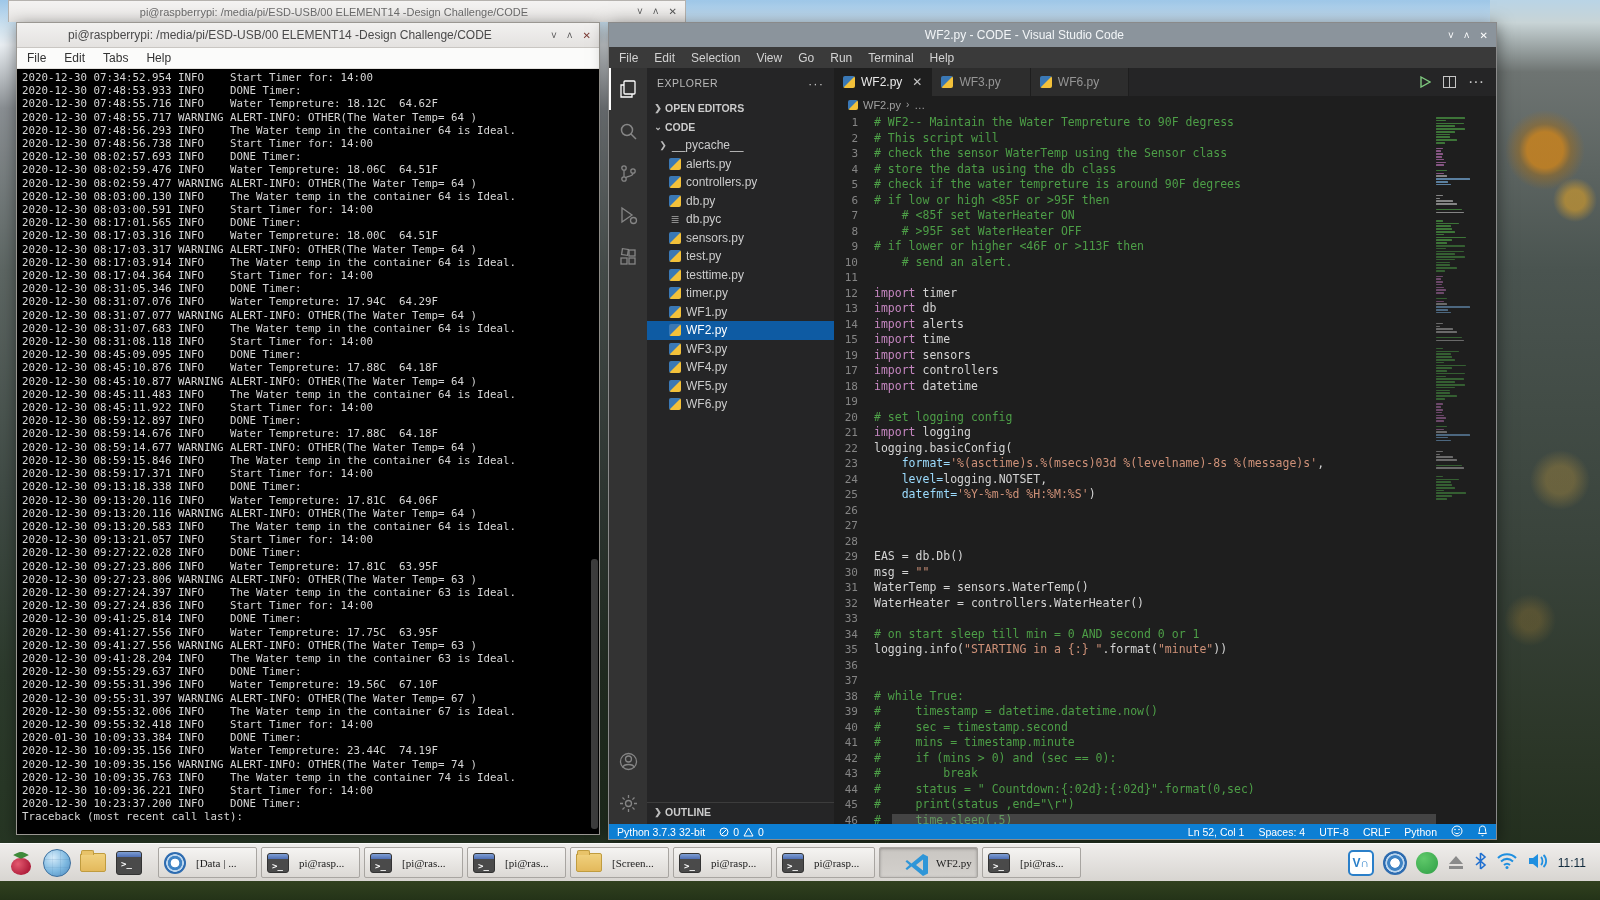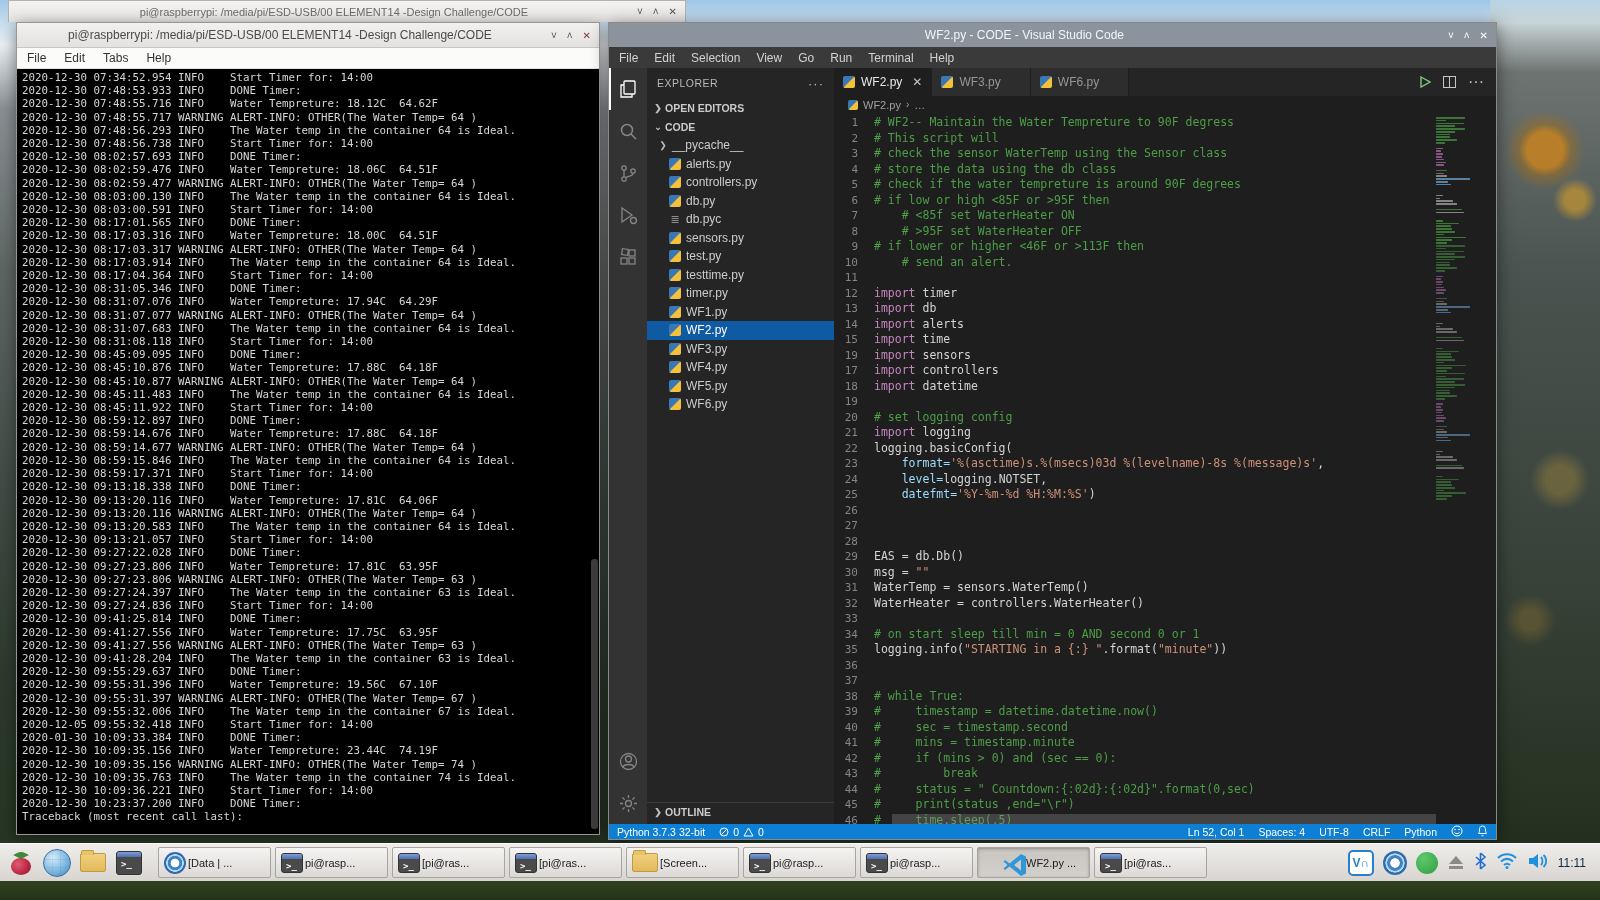--- a/index.html
+++ b/index.html
@@ -117,23 +117,23 @@
   #statusbar { height:15px; background:#0d7fd4; display:flex; align-items:center;
     font-size:10.5px; color:#fff; padding:0 8px; gap:14px; }
   #statusbar .seg { display:flex; align-items:center; gap:4px; white-space:nowrap; }
   #status-right { margin-left:auto; display:flex; gap:14px; align-items:center; }
 
   
   #taskbar { position:absolute; left:0; bottom:19px; width:1600px; height:38px;
     background:linear-gradient(#efedeb,#d8d5d1); border-top:1px solid #fafafa;
     display:flex; align-items:center; padding:0 4px; gap:4px; }
   .launcher { width:34px; height:32px; display:flex; align-items:center; justify-content:center; cursor:pointer; }
-  .task-btn { width:113px; height:31px; background:linear-gradient(#f5f4f2,#dcd9d5);
-    border:1px solid #a8a5a1; border-radius:2px; display:flex; align-items:center; gap:2px;
-    padding:0 5px; cursor:pointer; }
+  .task-btn { width:99px; height:31px; background:linear-gradient(#f5f4f2,#dcd9d5);
+    border:1px solid #a8a5a1; border-radius:2px; display:flex; align-items:center; gap:10px;
+    padding:0 5px; cursor:pointer;font-family:Liberation Serif, serif; }
   .task-btn.active { background:linear-gradient(#c9c6c2,#d3d0cc); box-shadow:inset 0 1px 3px rgba(0,0,0,.3);padding-left:24px; }
   .task-btn .tlabel { font-size:11px; color:#1c1c1c; white-space:nowrap; overflow:hidden; }
   #tray { margin-left:auto; display:flex; align-items:center; gap:9px; padding-right:10px; }
   #clock { font-size:12px; color:#102a3c; }
 
   
   .ic-term { width:26px; height:24px; background:#4a4a4a; border-radius:3px; position:relative;
     border:1px solid #333; overflow:hidden; flex:0 0 auto; }
   .ic-term::before { content:""; position:absolute; top:0; left:0; right:0; height:5px;
     background:linear-gradient(#7f9fd4,#4f6fb4); }
@@ -244,21 +244,21 @@
         <div class="term-line"><span>2020-12-30 09:27:24.397 </span><span class="lvl">INFO</span><span>The Water temp in the container 63 is Ideal.</span></div>
         <div class="term-line"><span>2020-12-30 09:27:24.836 </span><span class="lvl">INFO</span><span>Start Timer for: 14:00</span></div>
         <div class="term-line"><span>2020-12-30 09:41:25.814 </span><span class="lvl">INFO</span><span>DONE Timer:</span></div>
         <div class="term-line"><span>2020-12-30 09:41:27.556 </span><span class="lvl">INFO</span><span>Water Tempreture: 17.75C  63.95F</span></div>
         <div class="term-line"><span>2020-12-30 09:41:27.556 </span><span class="lvl">WARNING</span><span>ALERT-INFO: OTHER(The Water Temp= 63 )</span></div>
         <div class="term-line"><span>2020-12-30 09:41:28.204 </span><span class="lvl">INFO</span><span>The Water temp in the container 63 is Ideal.</span></div>
         <div class="term-line"><span>2020-12-30 09:55:29.637 </span><span class="lvl">INFO</span><span>DONE Timer:</span></div>
         <div class="term-line"><span>2020-12-30 09:55:31.396 </span><span class="lvl">INFO</span><span>Water Tempreture: 19.56C  67.10F</span></div>
         <div class="term-line"><span>2020-12-30 09:55:31.397 </span><span class="lvl">WARNING</span><span>ALERT-INFO: OTHER(The Water Temp= 67 )</span></div>
         <div class="term-line"><span>2020-12-30 09:55:32.006 </span><span class="lvl">INFO</span><span>The Water temp in the container 67 is Ideal.</span></div>
-        <div class="term-line"><span>2020-12-05 09:55:32.418 </span><span class="lvl">INFO</span><span>Start Timer for: 14:00</span></div>
+        <div class="term-line"><span>2020-12-30 09:55:32.418 </span><span class="lvl">INFO</span><span>Start Timer for: 14:00</span></div>
         <div class="term-line"><span>2020-01-30 10:09:33.384 </span><span class="lvl">INFO</span><span>DONE Timer:</span></div>
         <div class="term-line"><span>2020-12-30 10:09:35.156 </span><span class="lvl">INFO</span><span>Water Tempreture: 23.44C  74.19F</span></div>
         <div class="term-line"><span>2020-12-30 10:09:35.156 </span><span class="lvl">WARNING</span><span>ALERT-INFO: OTHER(The Water Temp= 74 )</span></div>
         <div class="term-line"><span>2020-12-30 10:09:35.763 </span><span class="lvl">INFO</span><span>The Water temp in the container 74 is Ideal.</span></div>
         <div class="term-line"><span>2020-12-30 10:09:36.221 </span><span class="lvl">INFO</span><span>Start Timer for: 14:00</span></div>
         <div class="term-line"><span>2020-12-30 10:23:37.200 </span><span class="lvl">INFO</span><span>DONE Timer:</span></div>
         <div class="term-line">Traceback (most recent call last):</div>
       </div>
   </div>
 

